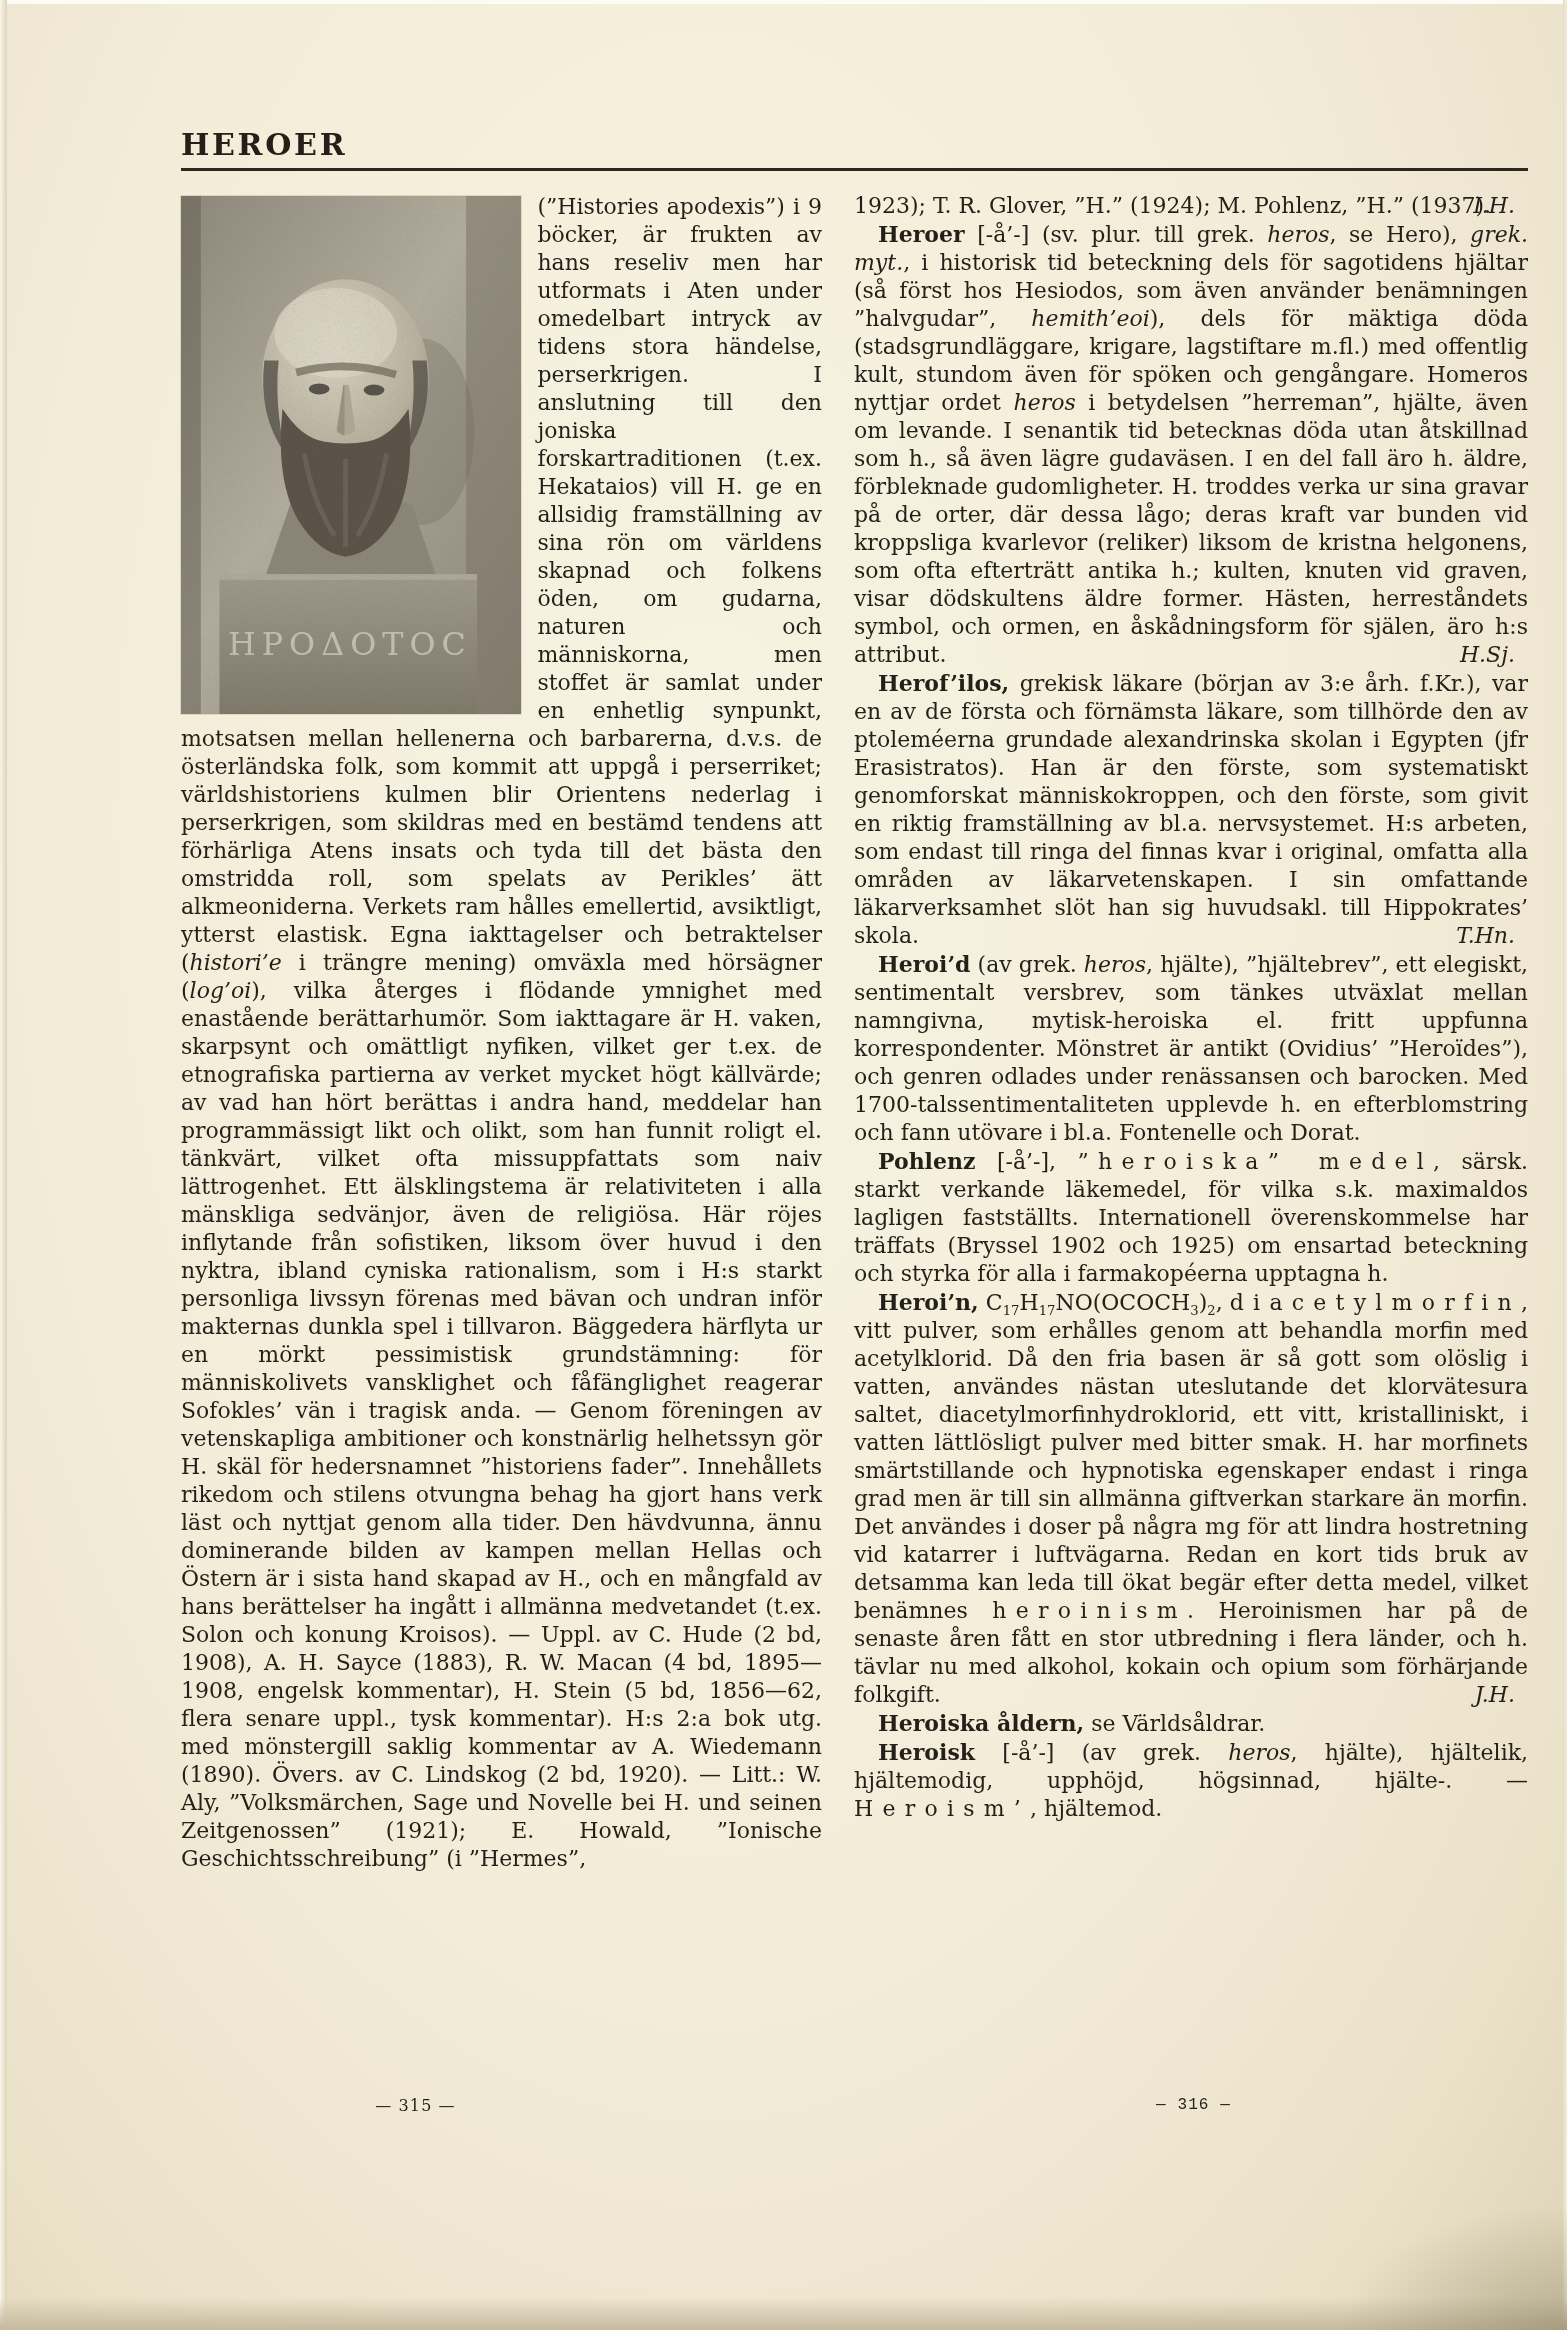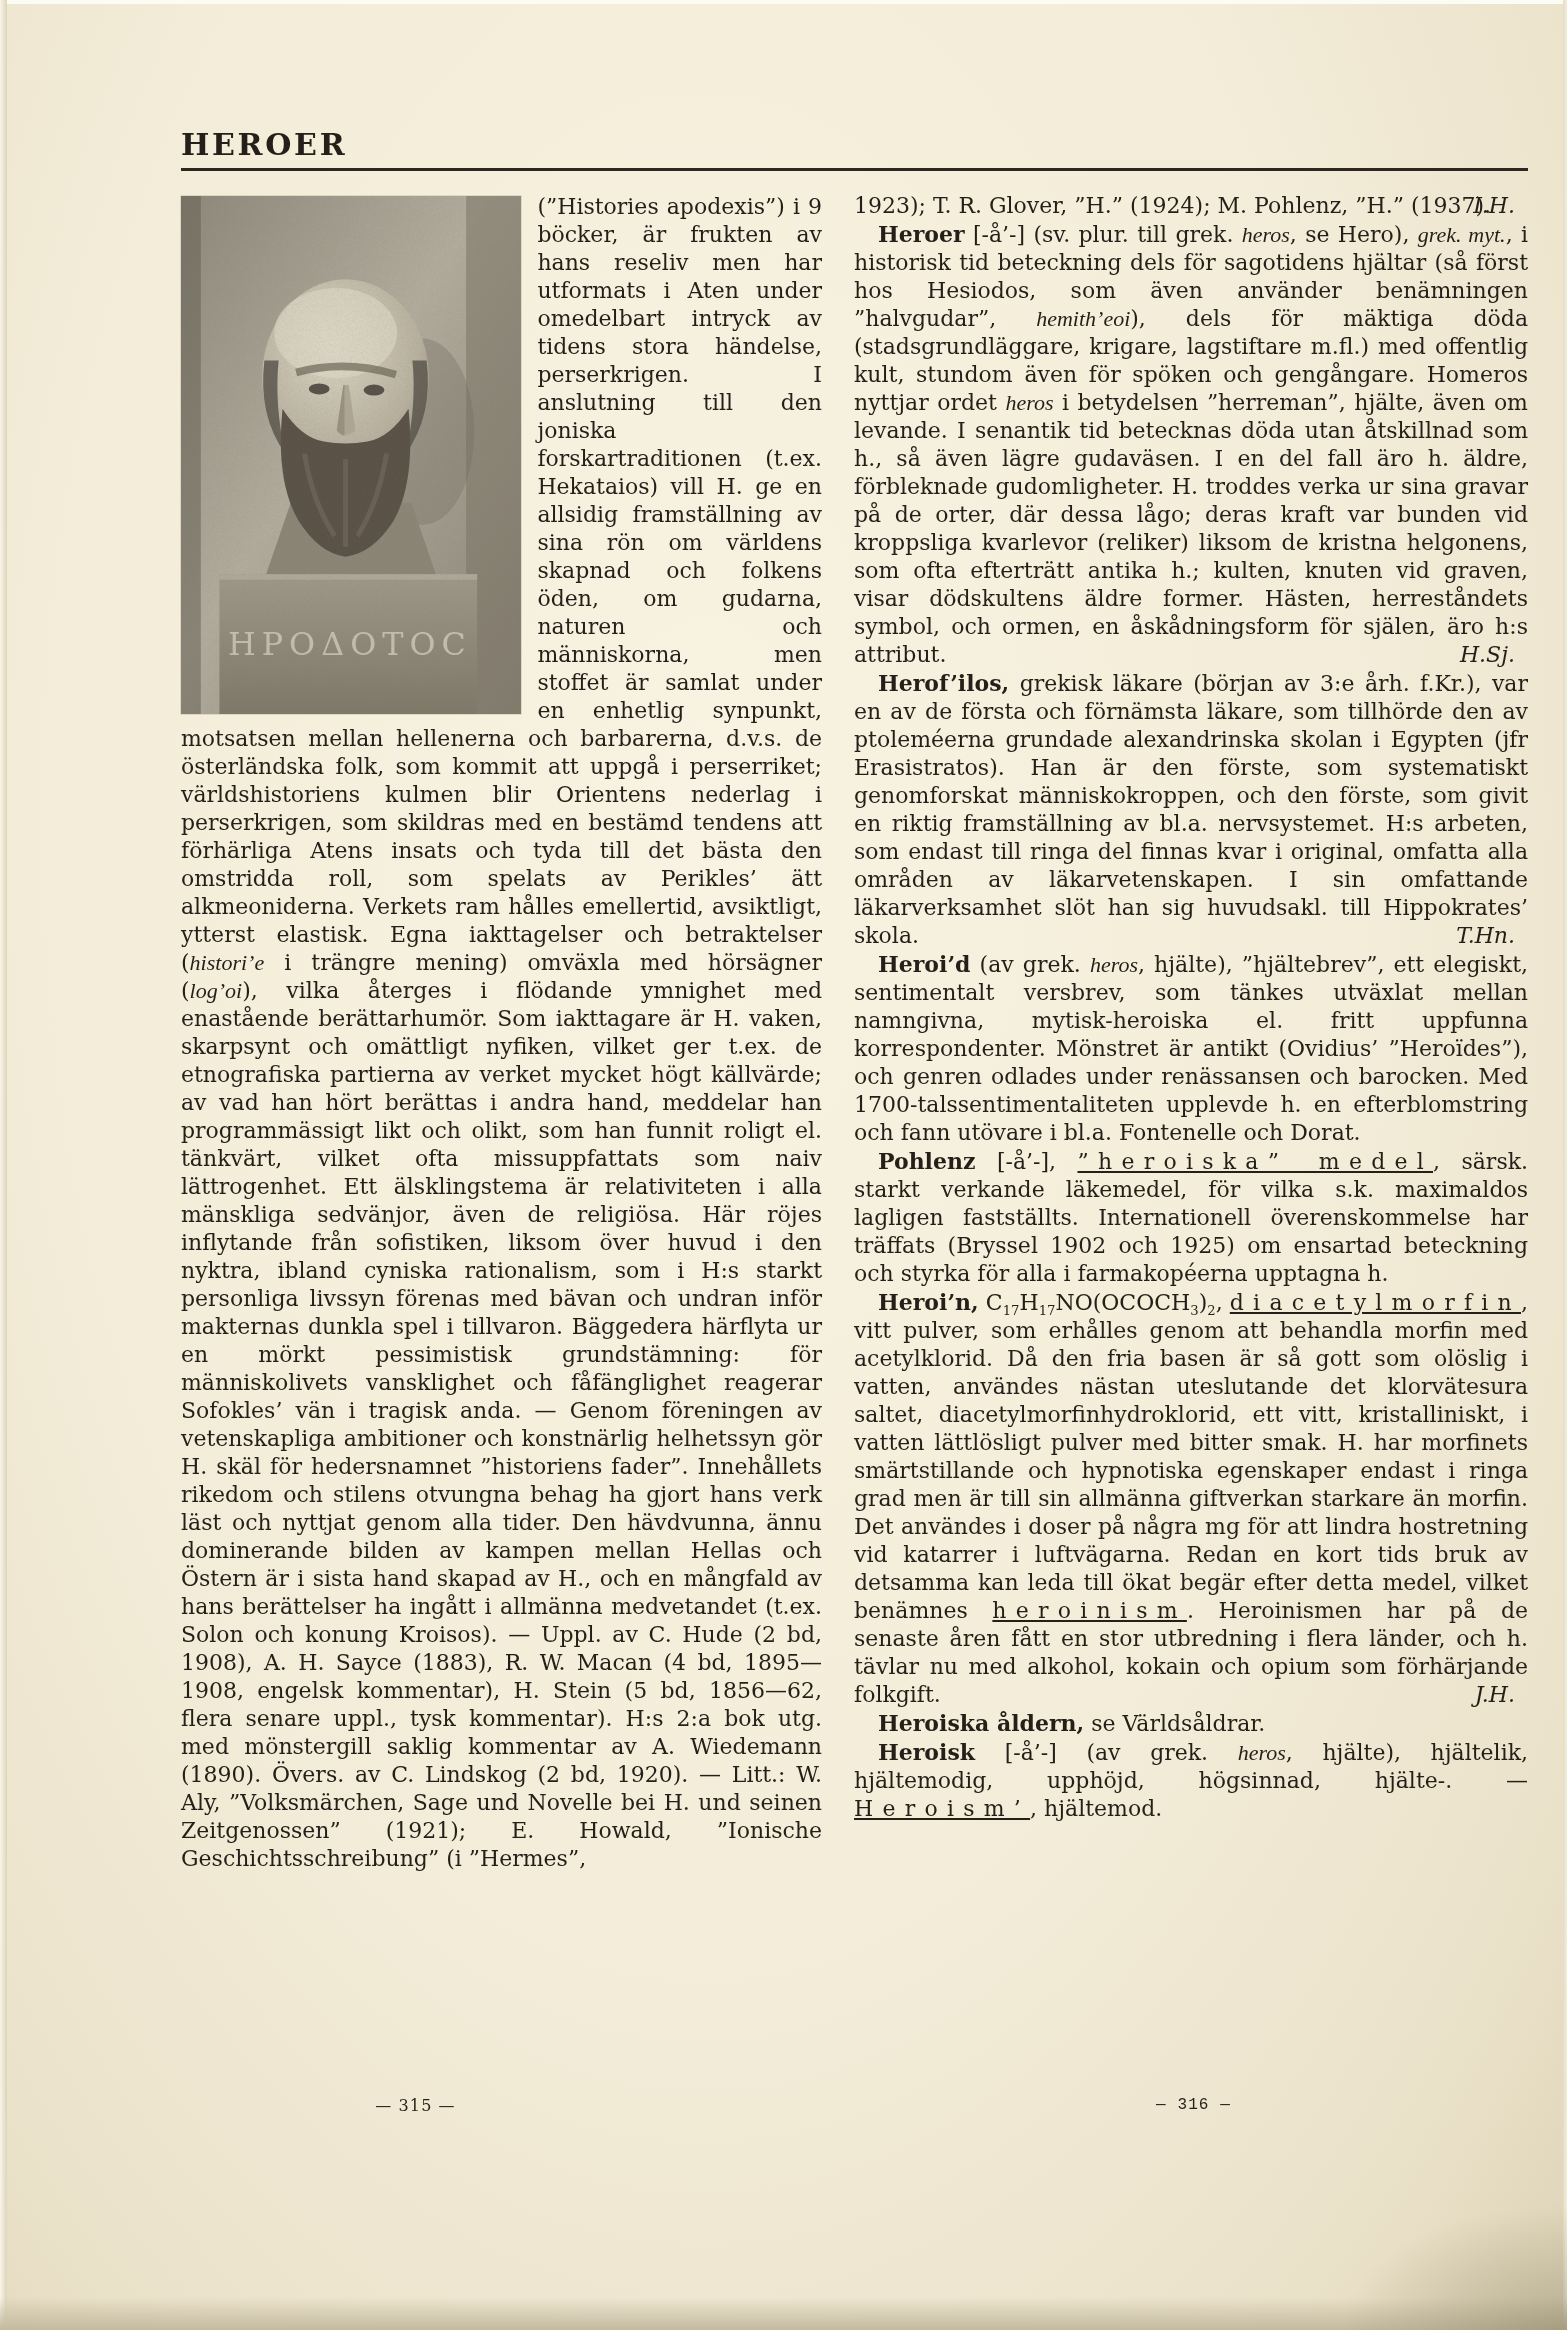--- a/index.html
+++ b/index.html
@@ -24,23 +24,23 @@
   .col-left{left:181px;top:193px;width:641px;}
   .col-right{left:854px;top:192px;width:674px;}
   .portrait{
     float:left;width:340px;height:518px;margin:3.3px 16.4px 3.3px 0;padding:0;
     background:#9b9587;box-shadow:0 0 0 0.5px rgba(60,55,40,.25);
   }
   .portrait svg{display:block;width:340px;height:518px;}
   .entry{margin:0;text-indent:24px;position:relative;}
   .noindent{text-indent:0;}
   .sig{position:absolute;right:13px;bottom:0;font-style:italic;margin-top:16px;}
-  .seg-i{font-style:italic;font-family:Liberation Serif, serif;}
+  .seg-i{font-style:italic;}
   .seg-b{font-weight:700;}
-  .seg-sp{letter-spacing:.42em;text-decoration:underline;}
+  .seg-sp{letter-spacing:.42em;}
   sub{font-size:.6em;line-height:0;}
   .pagenum{position:absolute;top:2096px;font-size:16px;letter-spacing:1.1px;}
   .pagenum-left{left:235px;width:361px;text-align:center;}
   .pagenum-right{left:1013px;width:361px;text-align:center;font-family:Liberation Mono, monospace;}
 </style>
 </head>
 <body>
 
 <div class="page">
   <div class="edge-top"></div>

